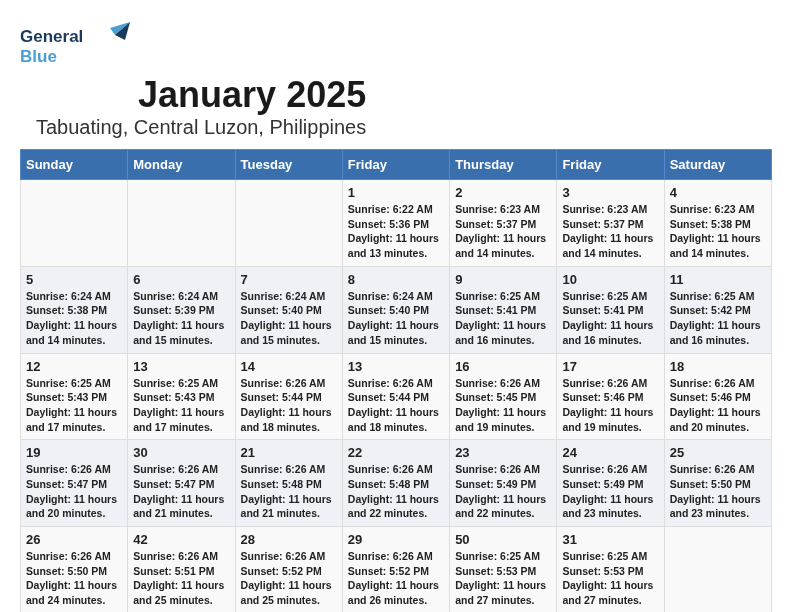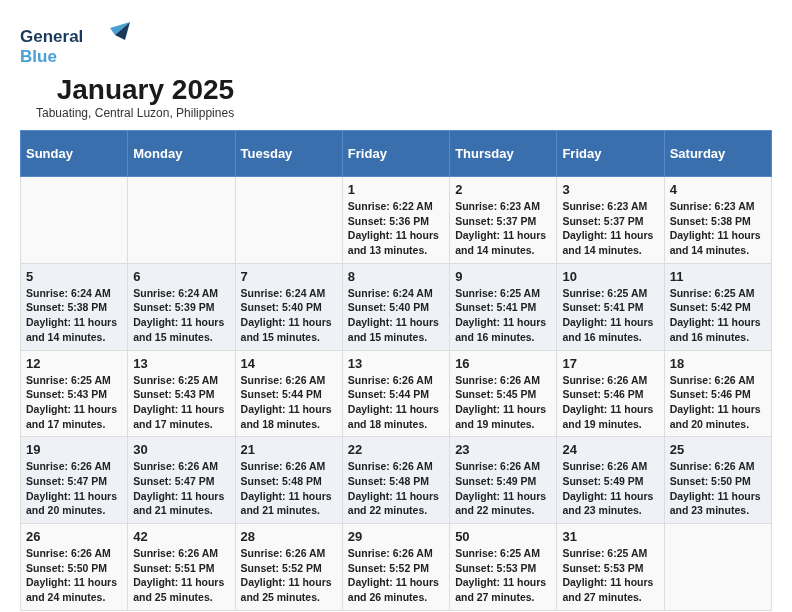--- a/index.html
+++ b/index.html
@@ -18,40 +18,40 @@
       flex-direction: column;
     }
     .logo {
       display: flex;
       align-items: center;
     }
     .title-block {
       text-align: right;
     }
     .month-title {
-      font-size: 28px;
+      font-size: 36px;
       font-weight: bold;
       color: #1a1a1a;
     }
     .location {
-      font-size: 12px;
+      font-size: 20px;
       color: #333;
       margin-left: 16px;
     }
     table {
       width: 100%;
       border-collapse: collapse;
       font-size: 11px;
     }
     thead tr {
       background-color: #3a6fad;
       color: #fff;
     }
     thead th {
-      padding: 15px 5px;
+      padding: 7px 5px;
       text-align: left;
       font-weight: bold;
       font-size: 13px;
       border: 1px solid #5588cc;
     }
     tbody tr {
       border-bottom: 1px solid #ccc;
     }
     tbody td {
       vertical-align: top;

